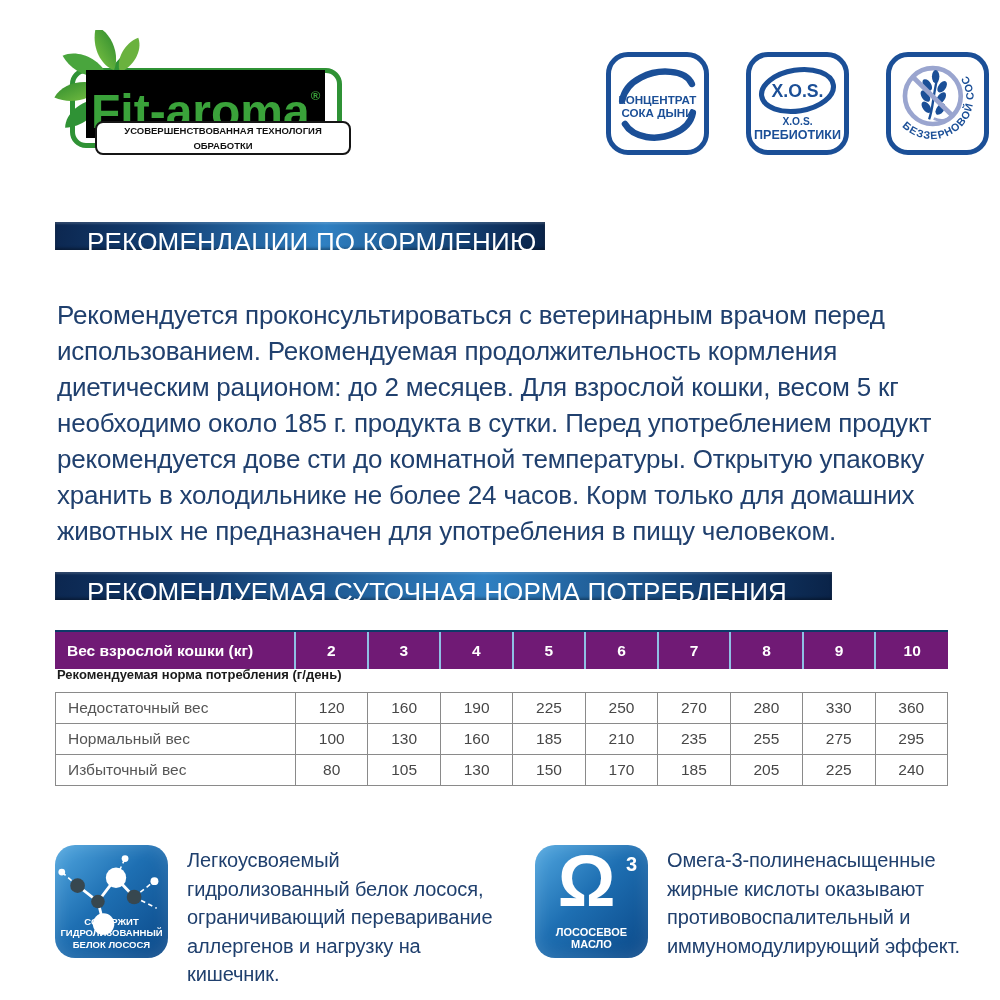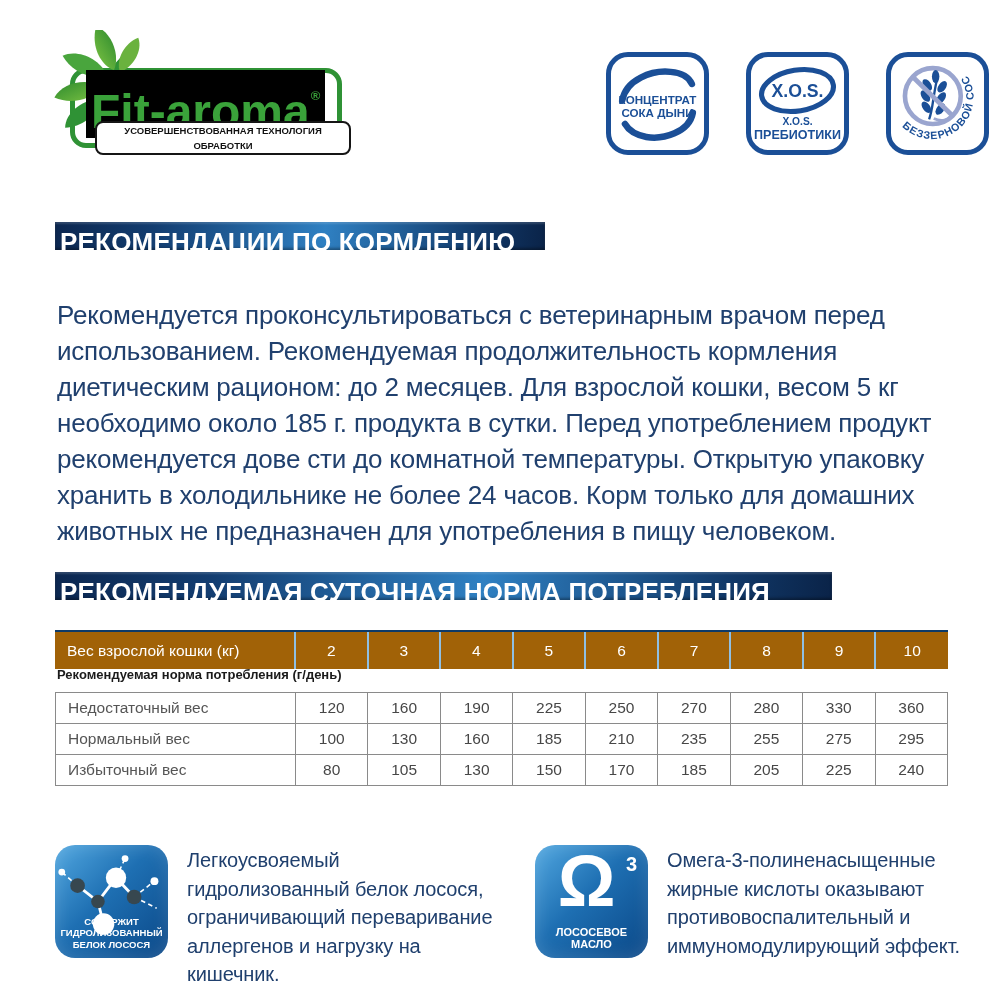--- a/index.html
+++ b/index.html
@@ -12,33 +12,33 @@
   .logo-brand{position:absolute;left:46px;top:40px;z-index:3;font-size:48px;font-weight:bold;color:#3aa23a;background:#000000;padding:0 5px;line-height:52px;letter-spacing:0px;}
   .logo-brand sup{font-size:13px;color:#3aa23a;vertical-align:28px;margin-left:1px;}
   .logo-tagline{position:absolute;left:55px;top:91px;width:252px;z-index:3;background:#fff;border:2px solid #151515;border-radius:8px;font-size:9.5px;font-weight:bold;color:#111;text-align:center;line-height:15px;letter-spacing:0;}
 
   
   .badges{position:absolute;left:573px;top:52px;width:383px;display:flex;justify-content:space-between;margin-left:33px;}
   .badge{width:103px;height:103px;border:5px solid #1b4f97;border-radius:22px;background:#fff;box-sizing:border-box;position:relative;}
   .badge svg{position:absolute;left:0;top:0;width:100%;height:100%;}
 
   
-  .h-bar{position:absolute;height:28px;color:#fff;font-weight:bold;font-size:26px;line-height:41px;padding-left:5px;letter-spacing:.2px;box-sizing:border-box;
+  .h-bar{position:absolute;height:28px;color:#fff;font-weight:normal;font-size:26px;line-height:41px;padding-left:32px;letter-spacing:.2px;box-sizing:border-box;
     background:linear-gradient(96deg,#0c2750 0%,#133d70 20%,#2f80c2 55%,#123a6a 86%,#0a2348 100%);
     box-shadow:inset 0 2px 2px rgba(255,255,255,.15), inset 0 -2px 3px rgba(0,0,0,.35);}
   #bar-feeding{left:55px;top:222px;width:490px;}
   #bar-intake{left:55px;top:572px;width:777px;}
 
   
   .body-text{position:absolute;left:57px;top:271px;width:897px;font-size:26px;line-height:36px;color:#20406e;letter-spacing:-0.2px;}
 
   
   table{border-collapse:collapse;table-layout:fixed;}
   .intake-head{position:absolute;left:55px;top:630px;width:893px;}
-  .intake-head th{background:#a16207;color:#fff;font-size:15.5px;font-weight:normal;height:35px;text-align:center;border-left:2px solid #8fc0e4;border-top:2px solid #0d3a68;}
+  .intake-head th{background:#701a75;color:#fff;font-size:15.5px;font-weight:bold;height:35px;text-align:center;border-left:2px solid #8fc0e4;border-top:2px solid #0d3a68;}
   .intake-head th:first-child{border-left:none;text-align:left;padding-left:12px;width:226px;}
   .table-note{position:absolute;left:57px;top:667px;font-size:13px;font-weight:bold;color:#1a1a1a;}
   .intake-data{position:absolute;left:55px;top:692px;width:893px;}
   .intake-data td{border:1.5px solid #8a8a8a;height:28px;font-size:15.5px;color:#474747;text-align:center;background:#fff;}
   .intake-data td:first-child{text-align:left;padding-left:12px;width:226px;color:#555;}
 
   
   .feature{position:absolute;top:845px;display:flex;gap:19px;}
   #feature-protein{left:55px;width:450px;}
   #feature-omega{left:535px;width:450px;}

